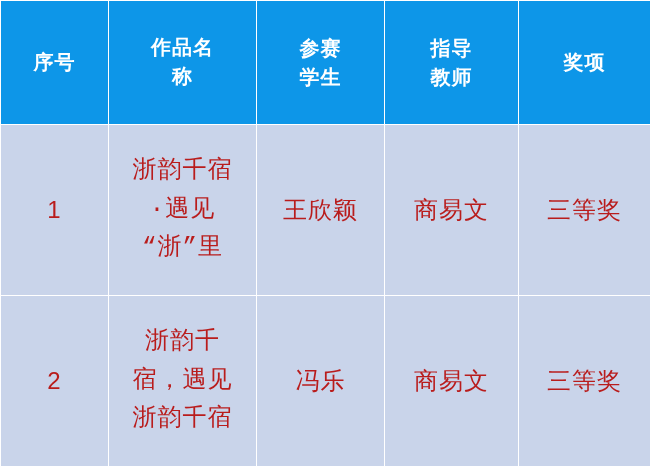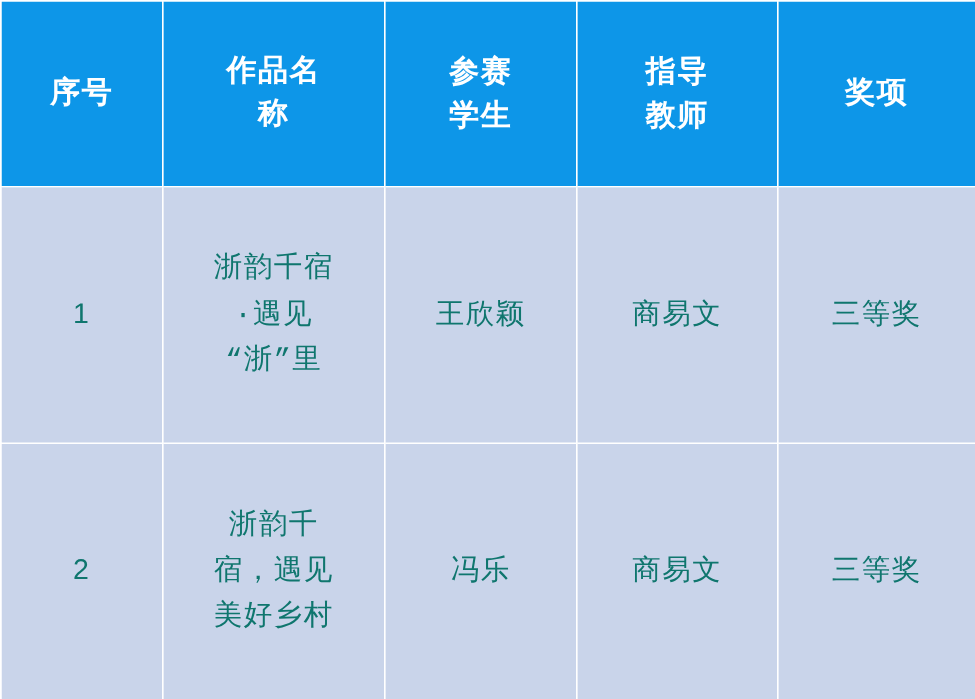--- a/index.html
+++ b/index.html
@@ -37,22 +37,22 @@
     color: #ffffff;
     font-size: 20px;
     font-weight: bold;
     line-height: 1.45;
     height: 124px;
     letter-spacing: 1px;
   }
   
   tbody td {
     background: #c9d4ea;
-    color: #0f766e;
-    font-size: 19px;
+    color: #b91c1c;
+    font-size: 24px;
     font-weight: normal;
     line-height: 1.62;
     height: 171px;
     letter-spacing: 1px;
   }
   tbody tr:last-child td {
     border-bottom: 1px solid #ffffff;
   }
   .col-idx   { width: 108px; }
   .col-work  { width: 148px; font-family: Liberation Mono, monospace; }
@@ -112,21 +112,21 @@
           <span class="cell-text">三等奖</span>
         </td>
       </tr>
       <tr>
         <td class="col-idx">
           <span class="cell-text">2</span>
         </td>
         <td class="col-work">
           <span class="cell-text">浙韵千
 宿，遇见
-美好乡村</span>
+浙韵千宿</span>
         </td>
         <td class="col-stu">
           <span class="cell-text">冯乐</span>
         </td>
         <td class="col-teach">
           <span class="cell-text">商易文</span>
         </td>
         <td class="col-award">
           <span class="cell-text">三等奖</span>
         </td>

